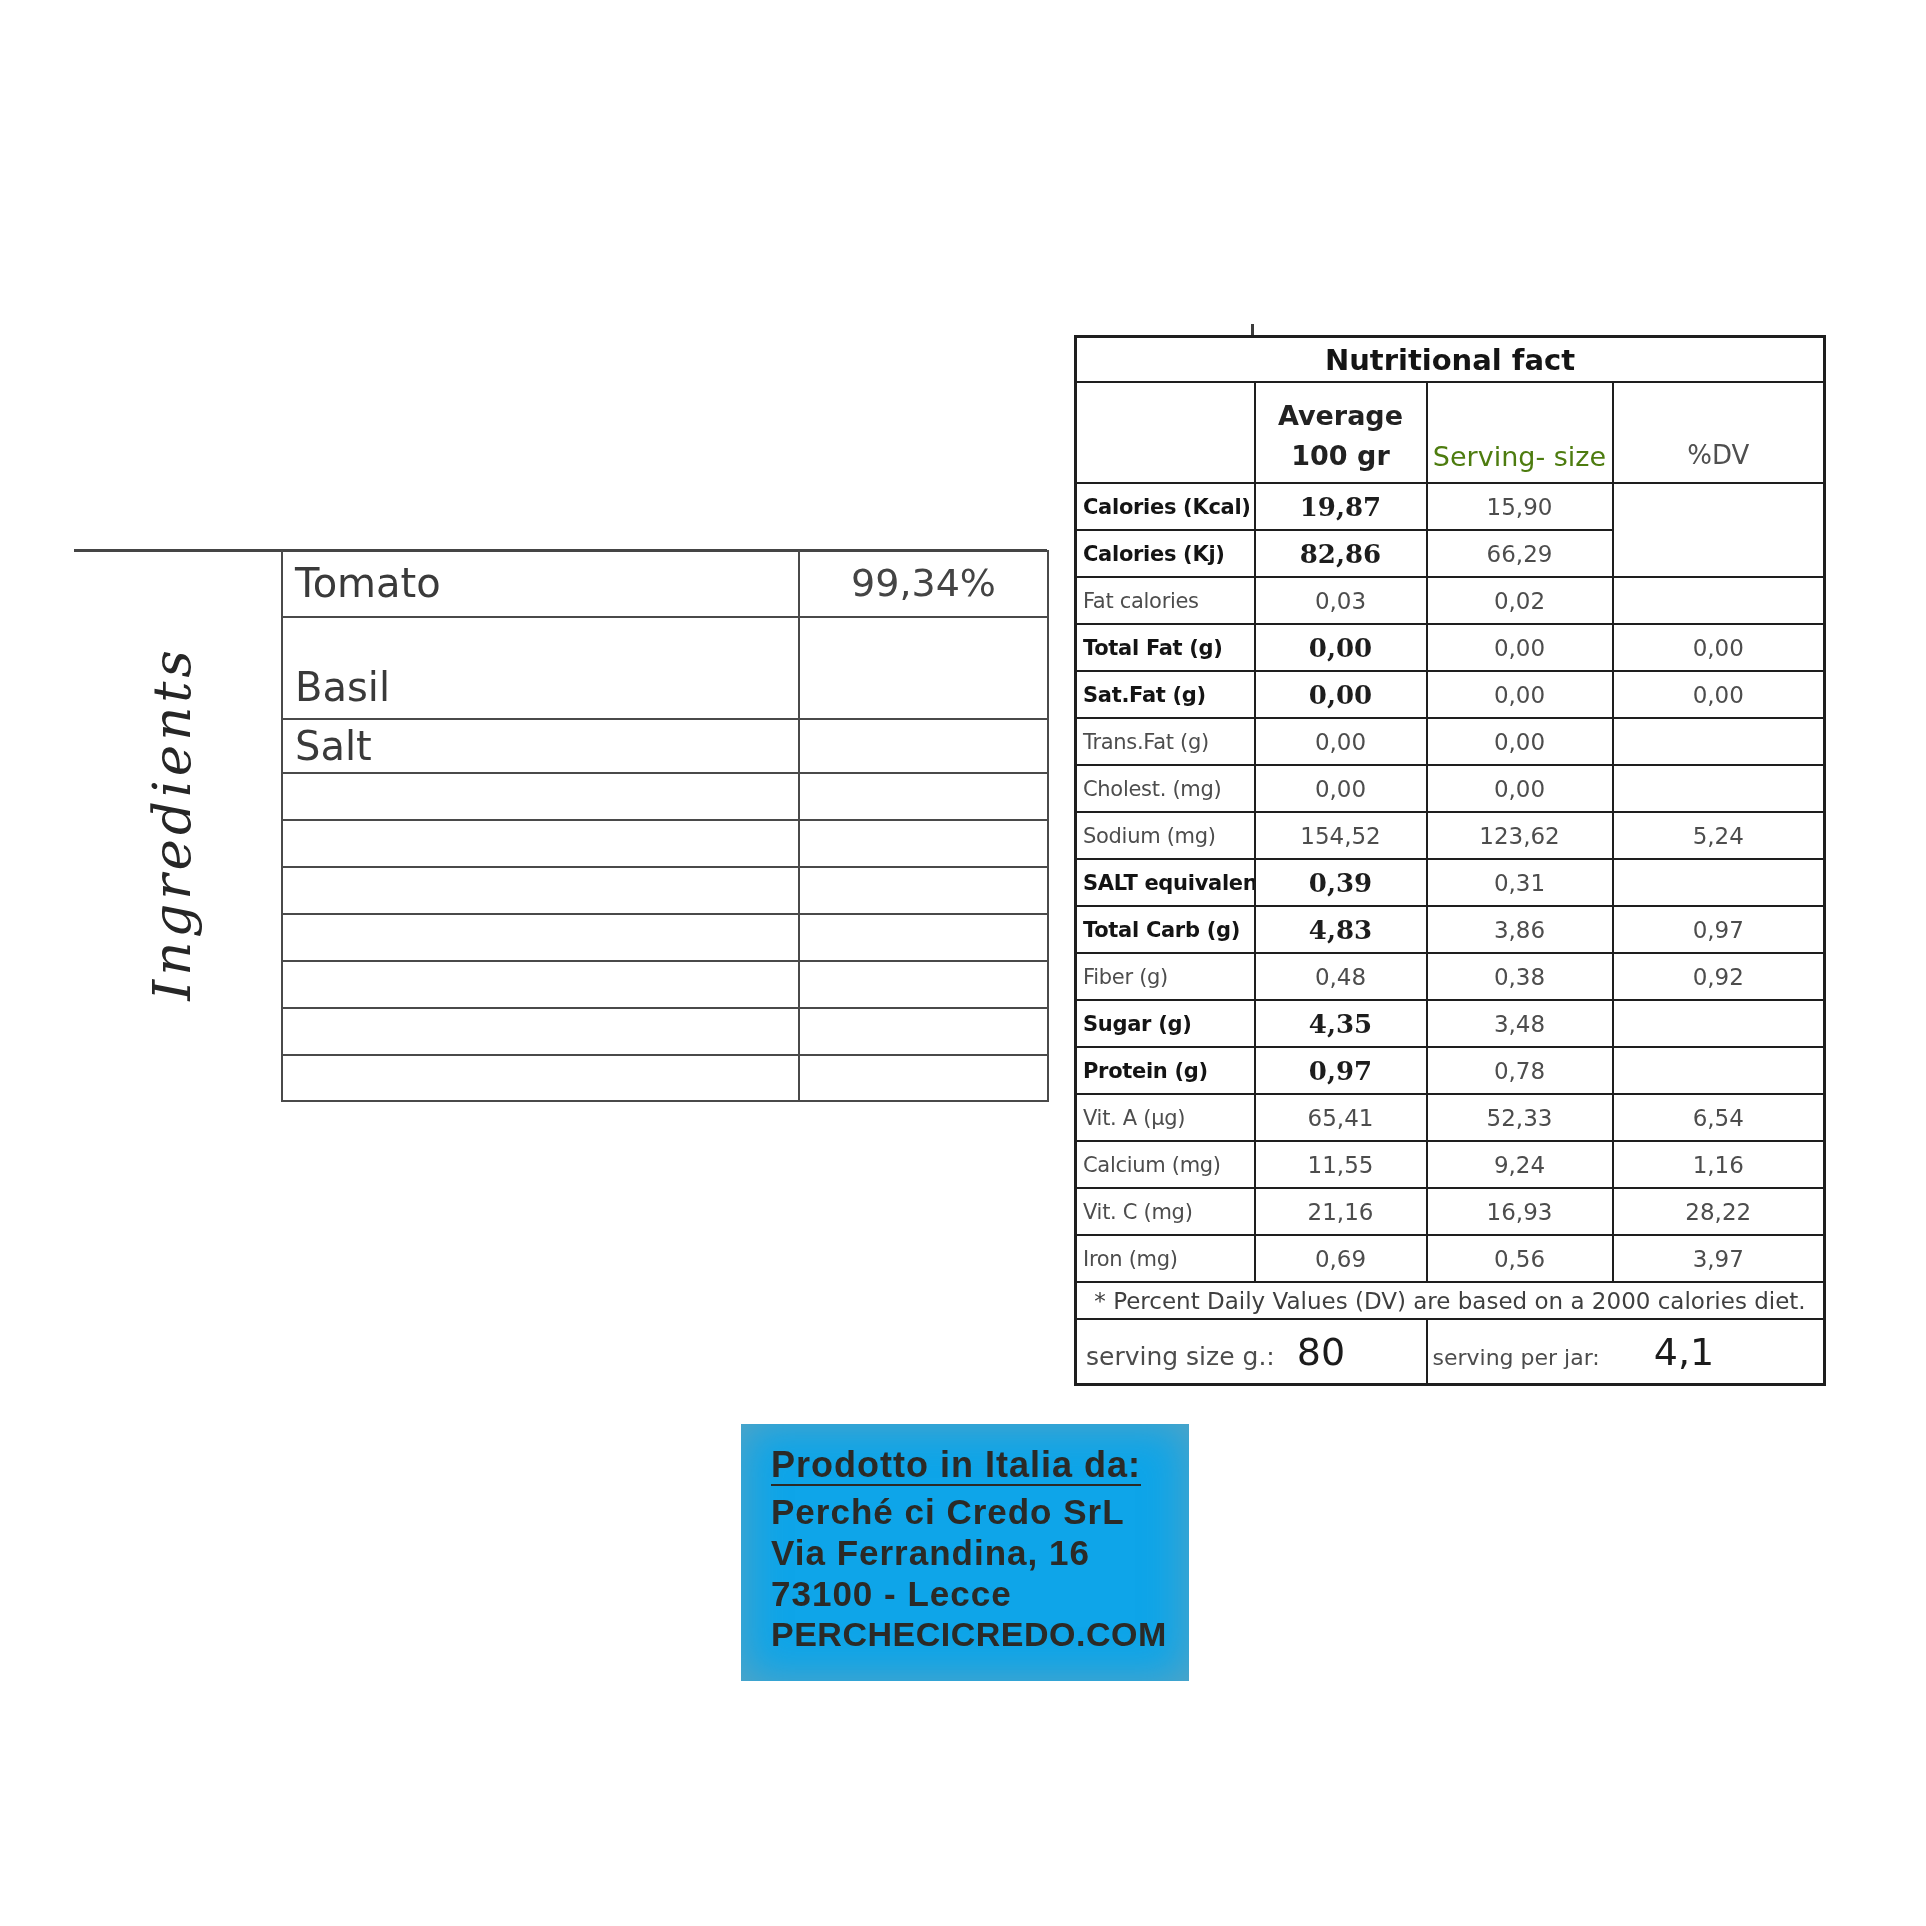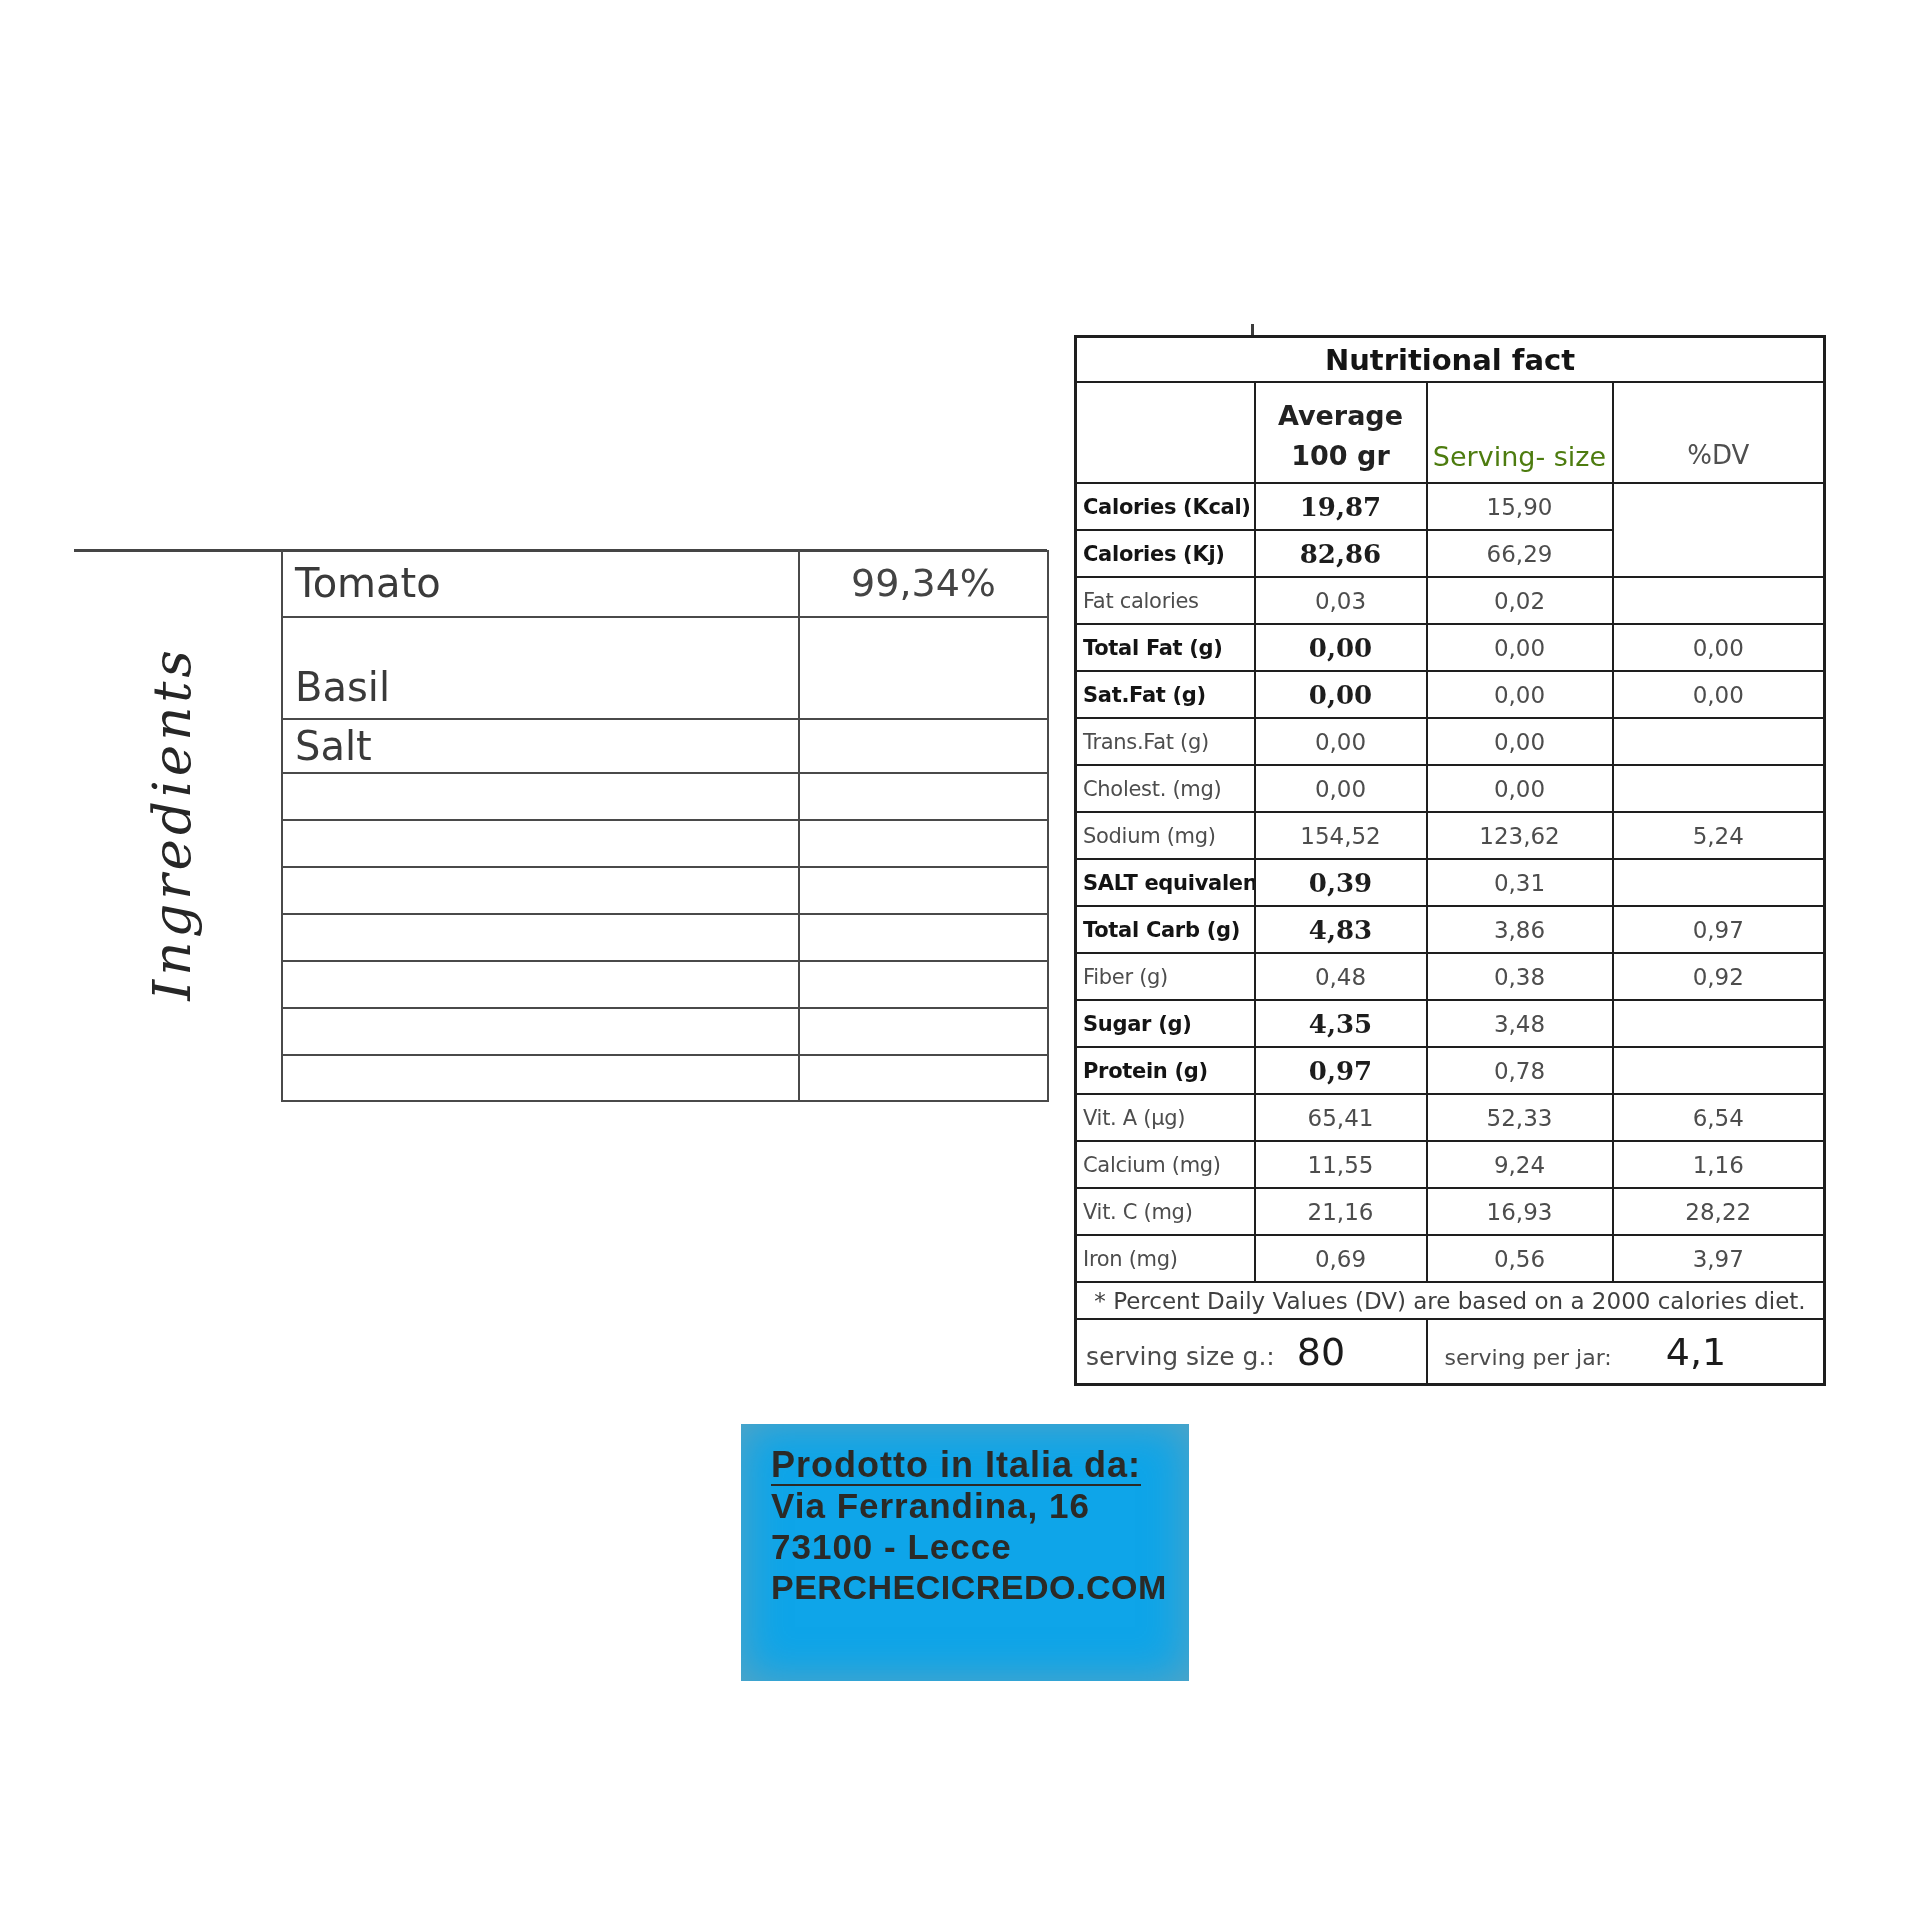--- a/index.html
+++ b/index.html
@@ -30,21 +30,21 @@
   .hdr-serving{font-size:27px;color:#4d7c0f;padding-bottom:10px;}
   .hdr-dv{font-size:26px;color:#4f4f4f;padding-bottom:12px;}
   tr.r td{height:43px;}
   td.lbl{padding-left:6px;font-size:21px;letter-spacing:-0.3px;color:#4d4d4d;}
   td.lbl.b{font-weight:bold;color:#141414;}
   td.val{text-align:center;font-size:23px;color:#4d4d4d;}
   td.val.b{font-family:"DejaVu Serif",serif;font-weight:bold;font-size:26px;color:#1d1d1d;}
   tr.foot td{height:33px;text-align:center;font-size:23px;color:#3f3f3f;}
   tr.srv td{height:61px;}
   .srv-label{font-size:25px;color:#4c4c4c;padding-left:8px;}
-  .srv-label-sm{font-size:22px;color:#4c4c4c;padding-left:16px;}
+  .srv-label-sm{font-size:22px;color:#4c4c4c;padding-left:4px;}
   .srv-big{font-size:38px;color:#1c1c1c;margin-left:22px;}
   .srv-big2{font-size:38px;color:#1c1c1c;margin-left:54px;}
 
   
   #producer-label{position:absolute;left:741px;top:1424px;width:440px;height:249px;
     background:#0ea5e9;box-shadow:inset 0 0 45px rgba(170,163,152,0.5);
     font-family:"Liberation Sans",sans-serif;color:#2b2a27;padding:4px;}
   #producer-label .pl-inner{padding:16px 0 0 26px;}
   .pl-line{font-weight:bold;font-size:35px;line-height:41px;letter-spacing:1px;white-space:nowrap;}
   .pl-heading{text-decoration:underline;text-decoration-thickness:2px;text-underline-offset:7px;font-size:36px;}
@@ -244,18 +244,19 @@
         <span class="srv-label-sm">serving per jar:</span><span class="srv-big2">4,1</span>
       </td>
     </tr>
   </tbody>
     </table>
 </div>
 
 <div id="producer-label">
   <div class="pl-inner">
     <div class="pl-line pl-heading">Prodotto in Italia da:</div>
+    <div class="pl-line" style="margin-top:6px">Perché ci Credo SrL</div>
     <div class="pl-line">Via Ferrandina, 16</div>
     <div class="pl-line">73100 - Lecce</div>
     <div class="pl-line pl-site">PERCHECICREDO.COM</div>
   </div>
 </div>
 
 
 </body></html>

